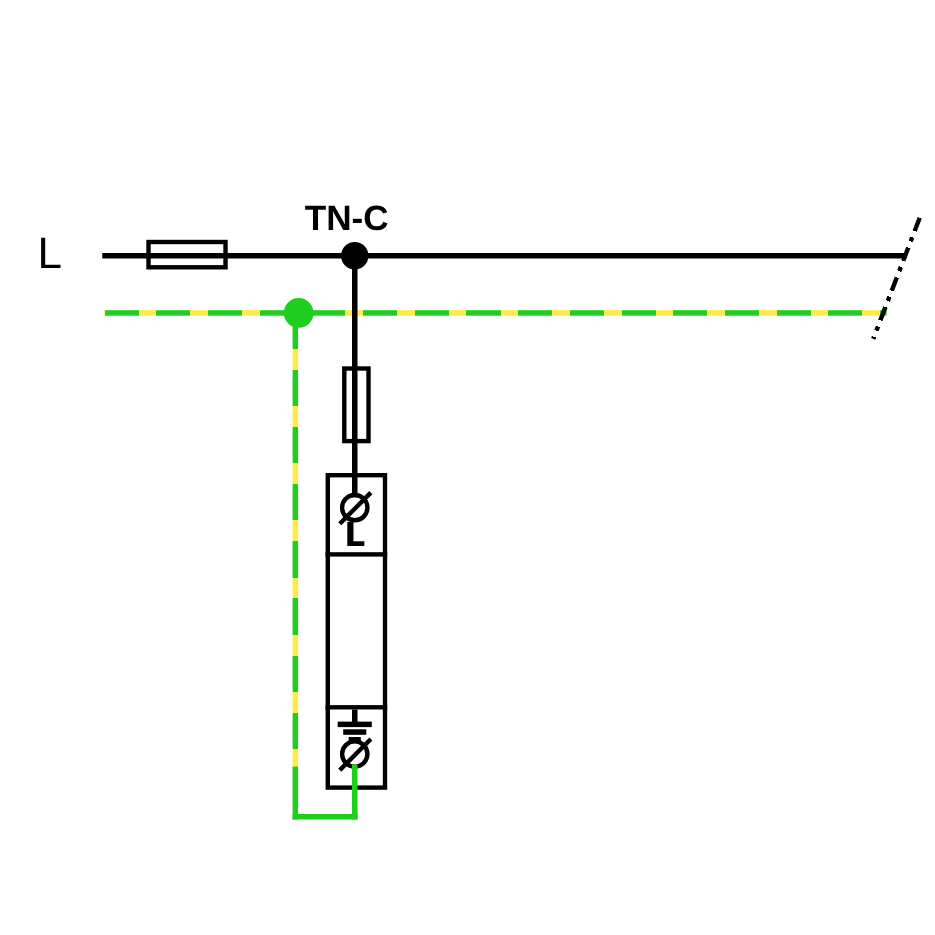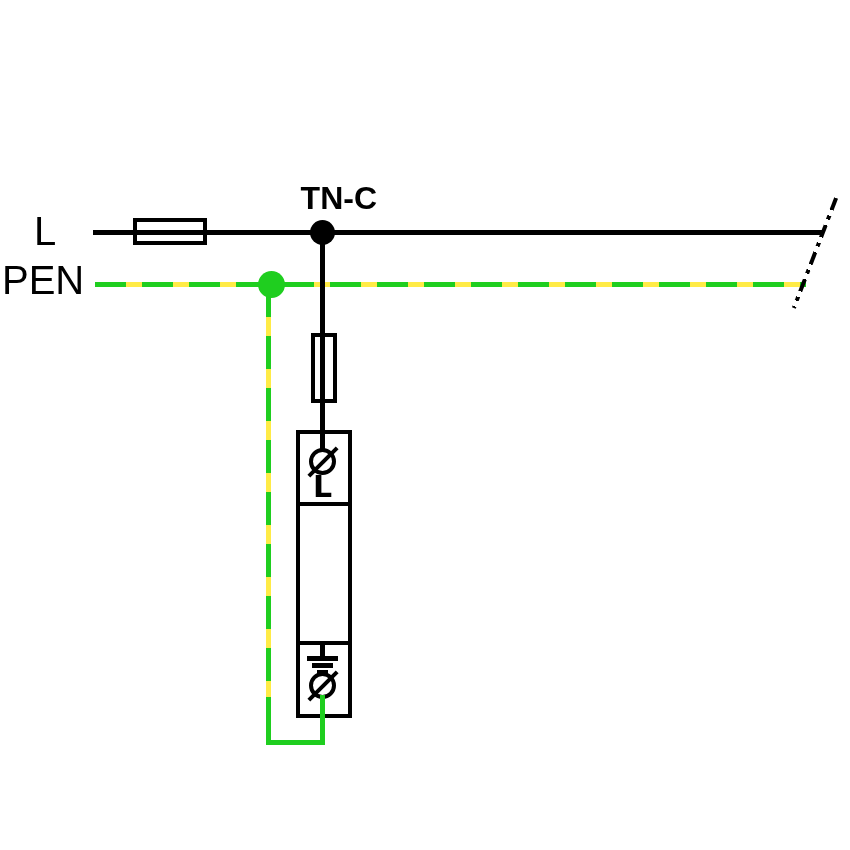--- a/index.html
+++ b/index.html
@@ -14,21 +14,21 @@
     position: relative;
     width: 850px;
     height: 850px;
     background: var(--bg);
     overflow: hidden;
   }
   .abs { position: absolute; }
 
   
   .lbl { color: var(--black); line-height: 1; white-space: nowrap; }
-  .title-lbl   { left: 277px; top: 182px; width: 100px; text-align: right; font-size: 32px; font-weight: bold; }
+  .title-lbl   { left: 277px; top: 182px; width: 100px; text-align: left; font-size: 32px; font-weight: bold; }
   .l-lbl       { left: 34px;  top: 211px; font-size: 40px; }
   .pen-lbl     { left: 2px;   top: 260px; font-size: 40px; }
   .term-l-lbl  { left: 313px; top: 472px; font-size: 30px; font-weight: bold; font-family: "DejaVu Sans", sans-serif; }
 
   
   .l-line   { left: 93px; top: 230px; width: 731px; height: 5px; background: var(--black); }
   .pen-line { left: 95px; top: 282px; width: 711px; height: 5px;
               background: repeating-linear-gradient(90deg, var(--green) 0 31px, var(--yellow) 31px 47px); }
   .pen-drop { left: 266px; top: 284px; width: 5px; height: 414px;
               background: repeating-linear-gradient(180deg, var(--green) 0 33px, var(--yellow) 33px 52px); }
@@ -116,15 +116,14 @@
   </div>
 
   <div class="abs g-vert"></div>
   <div class="abs g-horiz"></div>
   <div class="abs g-left"></div>
 
   <div class="abs break-mark"></div>
 
   <div class="abs lbl title-lbl">TN-C</div>
   <div class="abs lbl l-lbl">L</div>
-  <div class="abs lbl pen-lbl">PEN</div>
 
 </div>
 
 </body></html>

